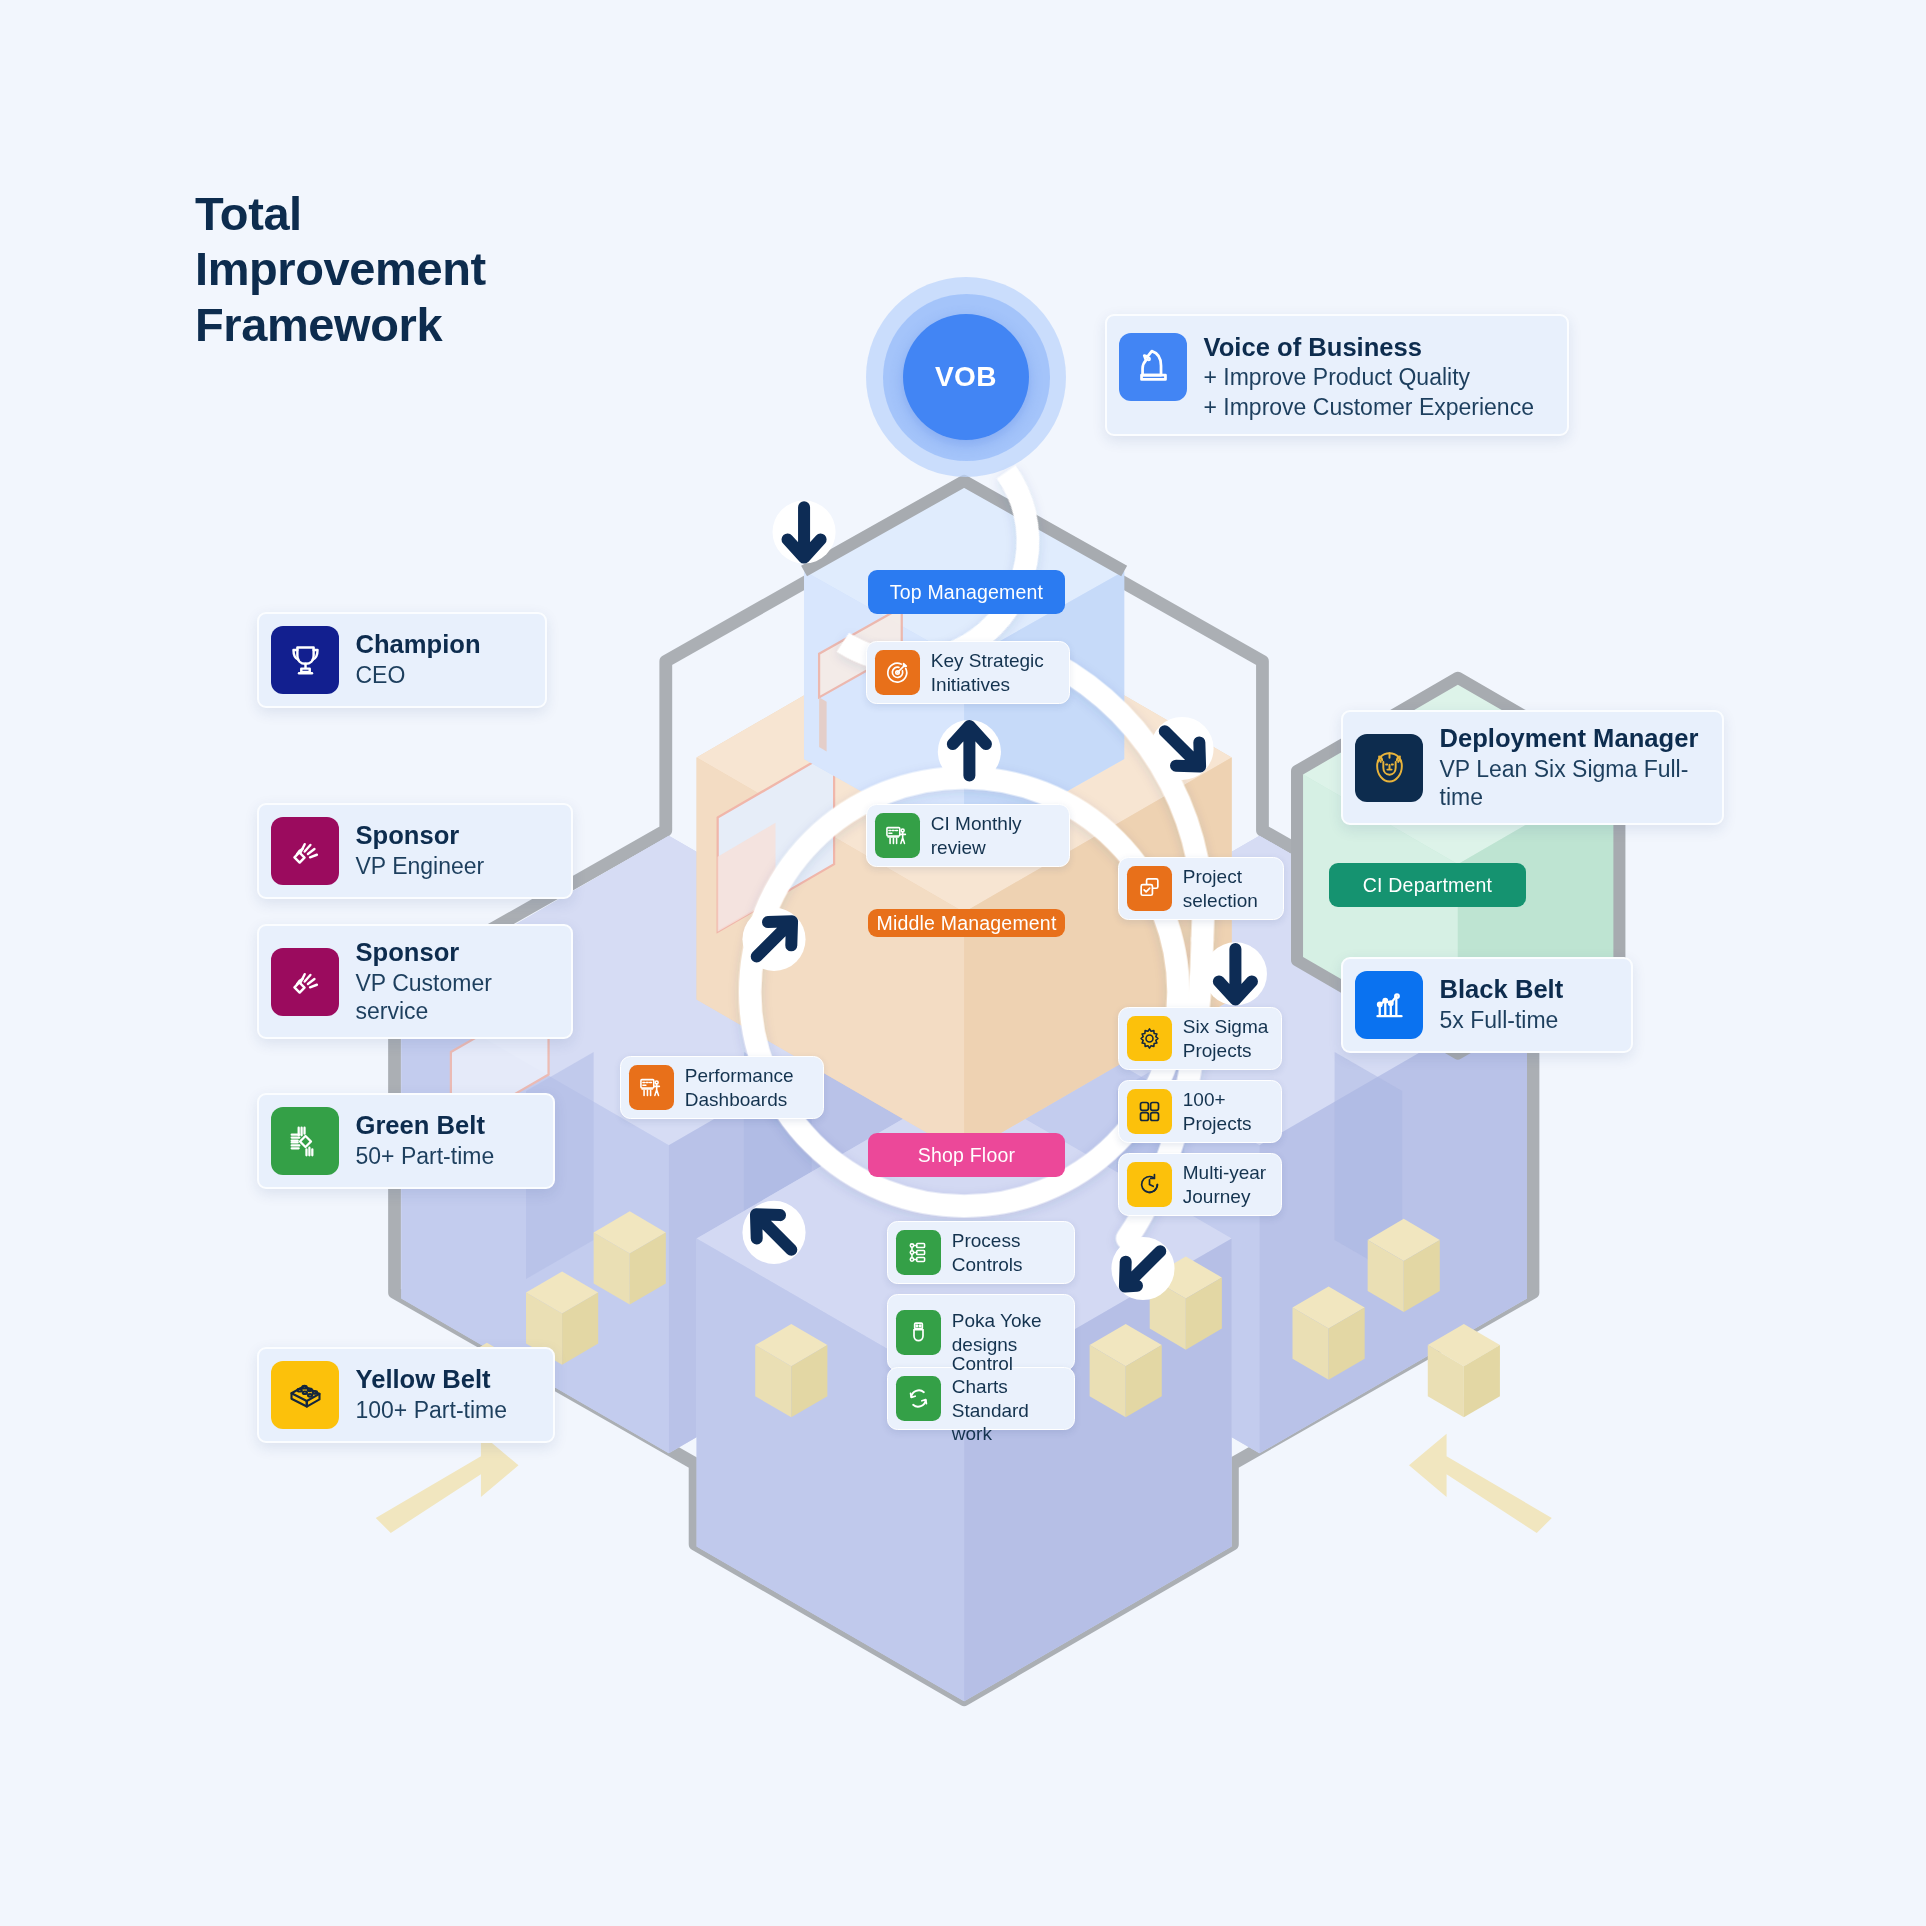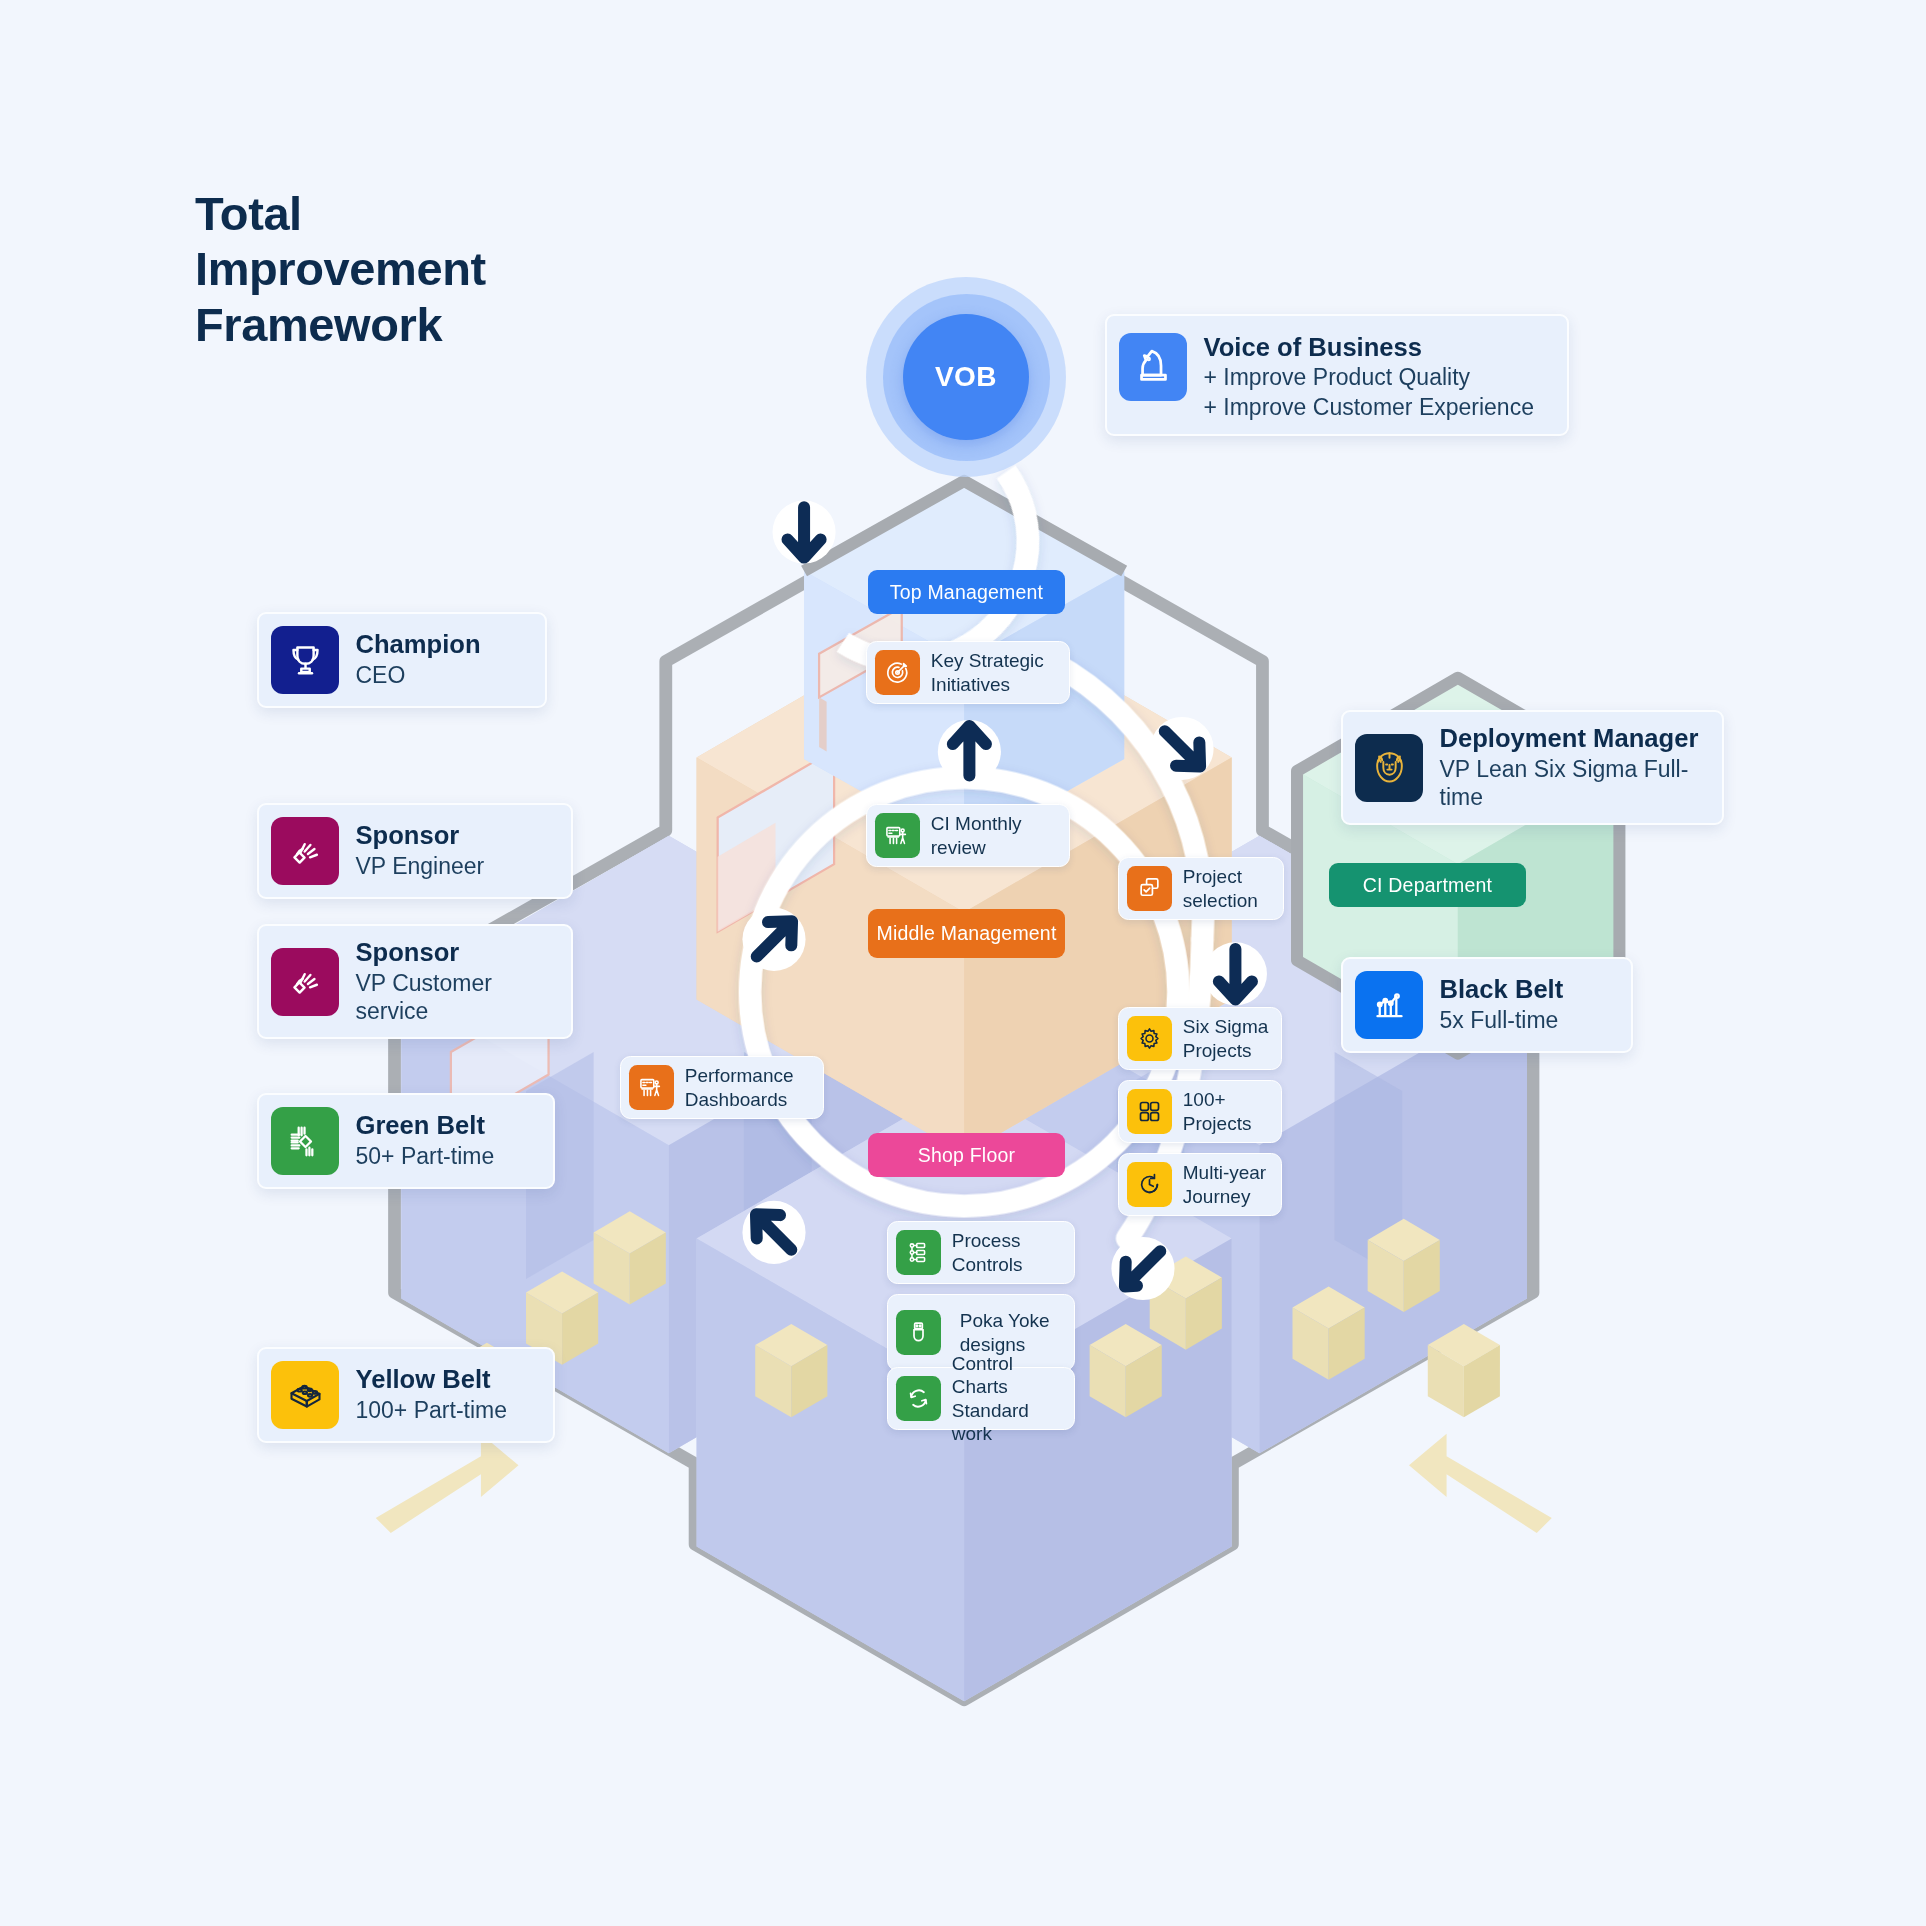--- a/index.html
+++ b/index.html
@@ -409,21 +409,21 @@
           <circle cx="16.6" cy="6.2" r="1.1"></circle>
       </svg>
     </div>
     <div>
       <div class="ttl">Black Belt</div>
       <div class="sub">5x Full-time</div>
     </div>
   </div>
 
   <div class="pill" style="left:868px;top:570px;width:197px;height:44px;background:#2b7bf1;">Top Management</div>
-  <div class="pill" style="left:868px;top:909px;width:197px;height:49px;background:#e8701a;">Middle Management</div>
+  <div class="pill" style="left:868px;top:909px;width:197px;height:28px;background:#e8701a;">Middle Management</div>
   <div class="pill" style="left:868px;top:1133px;width:197px;height:44px;background:#ec4899;">Shop Floor</div>
   <div class="pill" style="left:1329px;top:863px;width:197px;height:44px;background:#159370;">CI Department</div>
 
   <div class="icard" style="left:866px;top:641px;width:204px;height:63px;">
     <div class="ic" style="background:#e8701a;">
       <svg width="27" height="27" viewBox="0 0 24 24" fill="none" stroke="#fff" stroke-width="1.5" stroke-linecap="round" stroke-linejoin="round">
         <path d="M19.3 8.4 A8.4 8.4 0 1 1 15.2 4.5"></path>
         <path d="M16.4 10.4 A4.6 4.6 0 1 1 13.3 7.4"></path>
         <circle cx="12" cy="12" r="1.5"></circle>
         <path d="M12 12 L17.4 6.6 M17.4 6.6 L17.4 4 L19.8 6.4 L17.4 6.6"></path>
@@ -522,21 +522,21 @@
           <circle cx="6.2" cy="12" r="1.5"></circle>
           <circle cx="6.2" cy="18.2" r="1.5"></circle>
         <path d="M7.7 5.8 L10.4 5.8 M7.7 12 L10.4 12 M7.7 18.2 L10.4 18.2"></path>
         <path d="M6.2 7.3 L6.2 10.5 M6.2 13.5 L6.2 16.7"></path>
       </svg>
     </div>
     <div class="tx">Process
 Controls</div>
   </div>
 
-  <div class="icard" style="left:887px;top:1294px;width:188px;height:77px;padding-right:1px;gap:8px;">
+  <div class="icard" style="left:887px;top:1294px;width:188px;height:77px;padding-right:1px;">
     <div class="ic" style="background:#34a047;">
       <svg width="27" height="27" viewBox="0 0 24 24" fill="none" stroke="#fff" stroke-width="1.5" stroke-linecap="round" stroke-linejoin="round">
         <rect x="8.6" y="3.6" width="6.8" height="5" rx="0.9"></rect>
         <circle cx="10.6" cy="6.1" r="0.6" fill="#fff"></circle>
           <circle cx="13.4" cy="6.1" r="0.6" fill="#fff"></circle>
         <path d="M8 9.4 L16 9.4 L16 15.2 A4 4 0 0 1 8 15.2 Z"></path>
       </svg>
     </div>
     <div class="tx">Poka Yoke
 designs</div>

